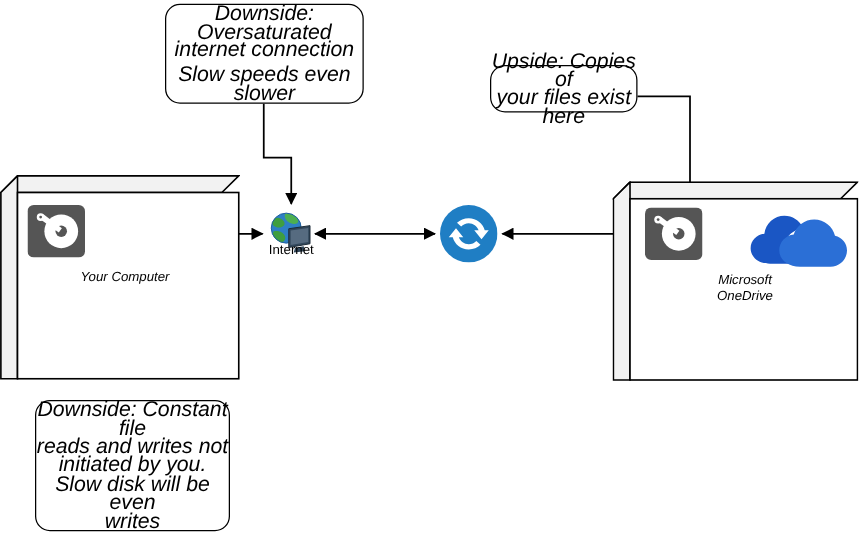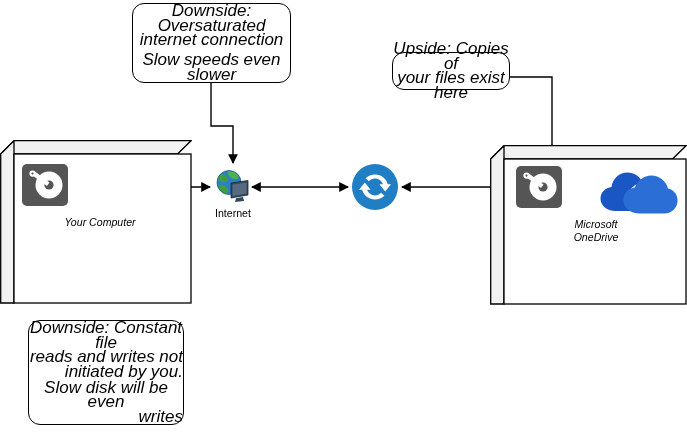--- a/index.html
+++ b/index.html
@@ -42,21 +42,21 @@
     font-size: 17px;
     line-height: 14.5px;
     z-index: 5;
     font-style: italic;
   }
   .callout .para { display: block; }
   .callout .gap { height: 13px; }
 
   #callout-internet { left: 132px; top: 3px;   width: 159px; height: 80px; }
   #callout-onedrive { left: 392px; top: 52px;  width: 118px; height: 38px; }
-  #callout-disk     { left: 28px;  top: 320px; width: 156px; height: 105px; align-items: flex-end; }
+  #callout-disk     { left: 28px;  top: 320px; width: 156px; height: 105px; }
 
   
   .box3d {
     position: absolute;
     z-index: 2;
   }
 
   #box-computer { left: 0px;  top: 140px; width: 192px; height: 164px; }
   #box-onedrive { left: 490px; top: 145px; width: 197px; height: 160px; }
 
@@ -86,21 +86,21 @@
   }
 
   #icon-hdd-computer { left: 22px;  top: 164px; width: 46px; height: 42px; }
   #icon-hdd-onedrive { left: 516px; top: 166px; width: 46px; height: 42px; }
   #icon-cloud        { left: 600px; top: 170px; width: 78px; height: 44px; }
   #icon-internet     { left: 214px; top: 167px; width: 38px; height: 38px; }
   #icon-sync         { left: 352px; top: 164px; width: 46px; height: 46px; }
 
   #label-computer { left: 24px;  top: 216px; width: 152px; }
   #label-onedrive { left: 530px; top: 218px; width: 132px; }
-  #label-internet { left: 194px; top: 207px; width: 78px; }
+  #label-internet { left: 194px; top: 194px; width: 78px; }
   #label-sync     { left: 305px; top: 216px; width: 140px; }
 </style>
 </head>
 <body>
 
 <div id="canvas">
 
   <svg id="edges" viewBox="0 0 687 432" width="687" height="432">
     <defs>
       <marker id="arrowEnd" viewBox="0 0 10 10" refX="9" refY="5" markerWidth="7" markerHeight="7" orient="auto-start-reverse">

